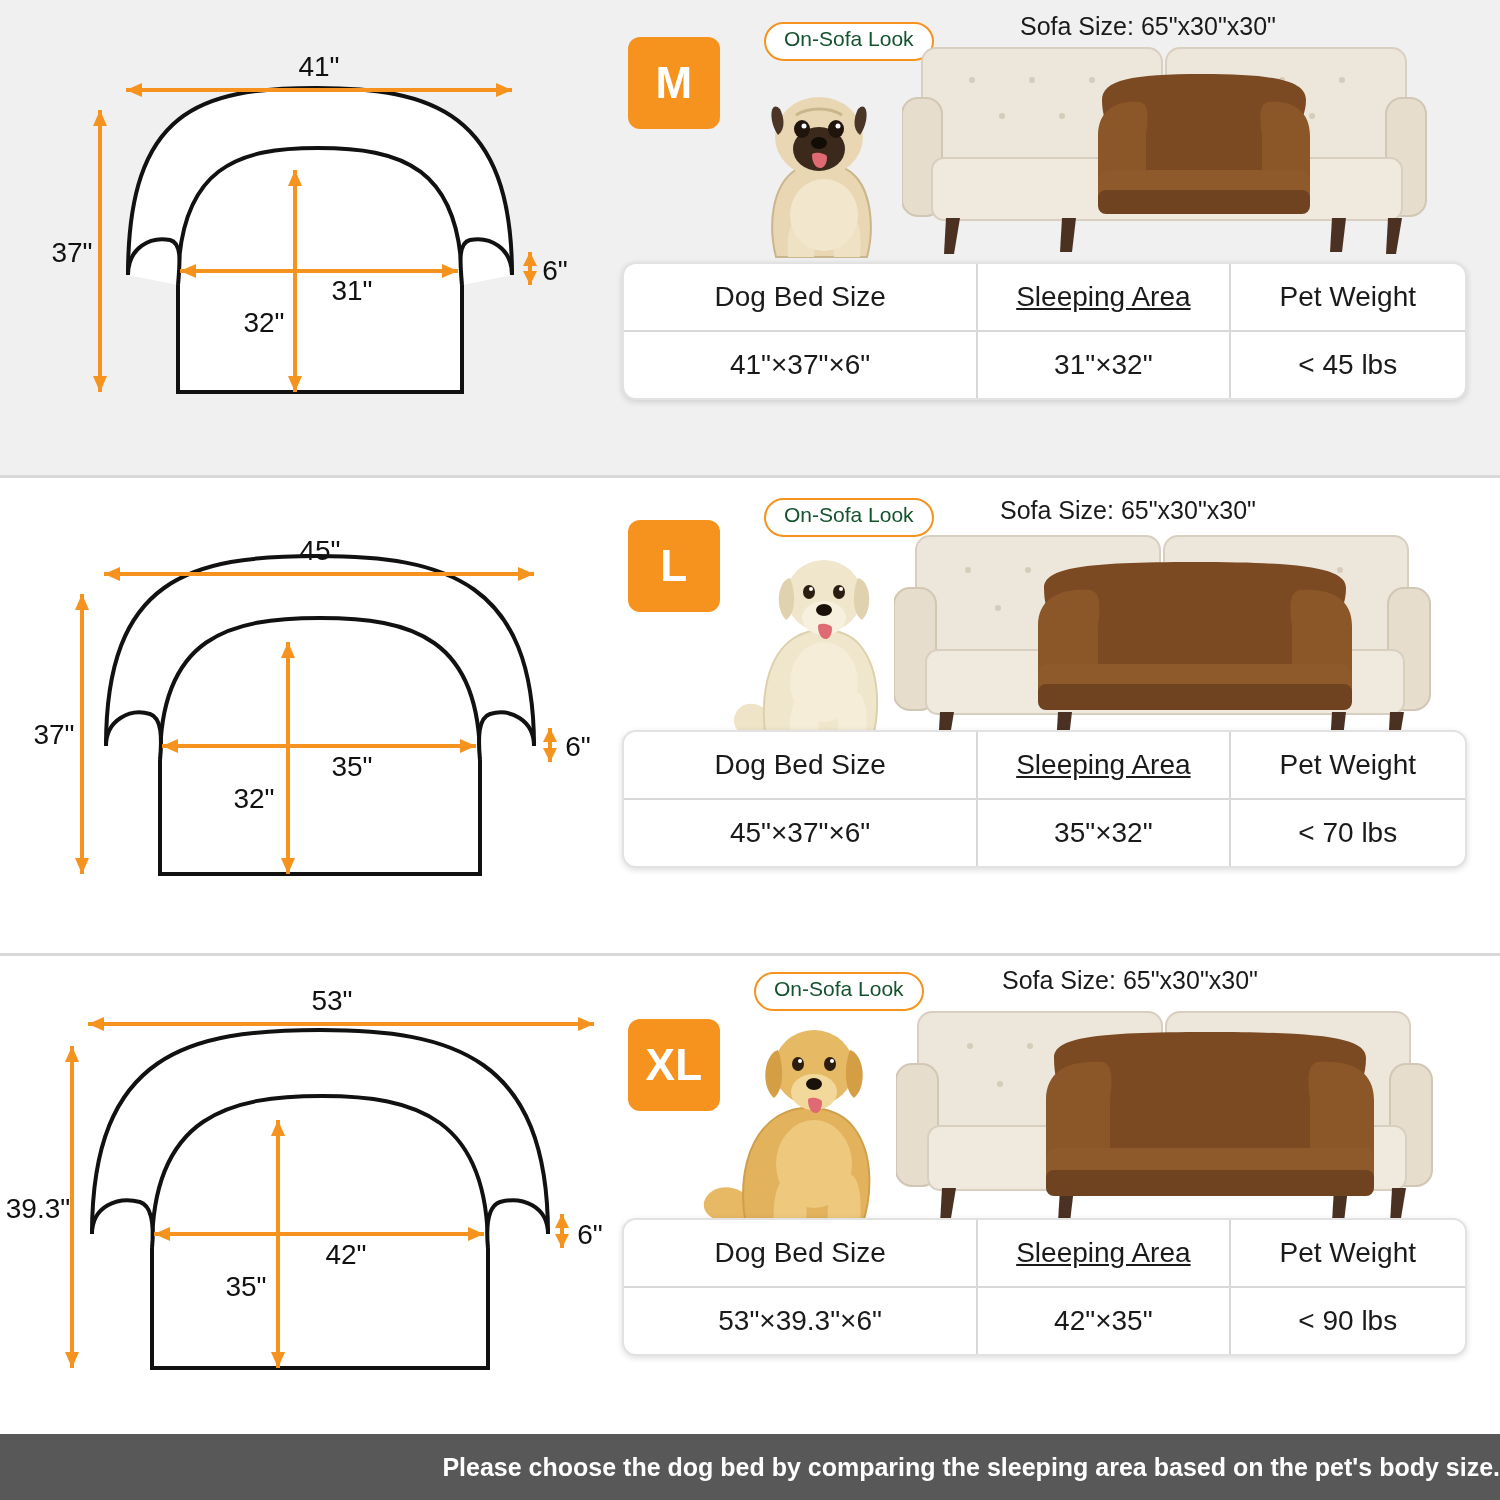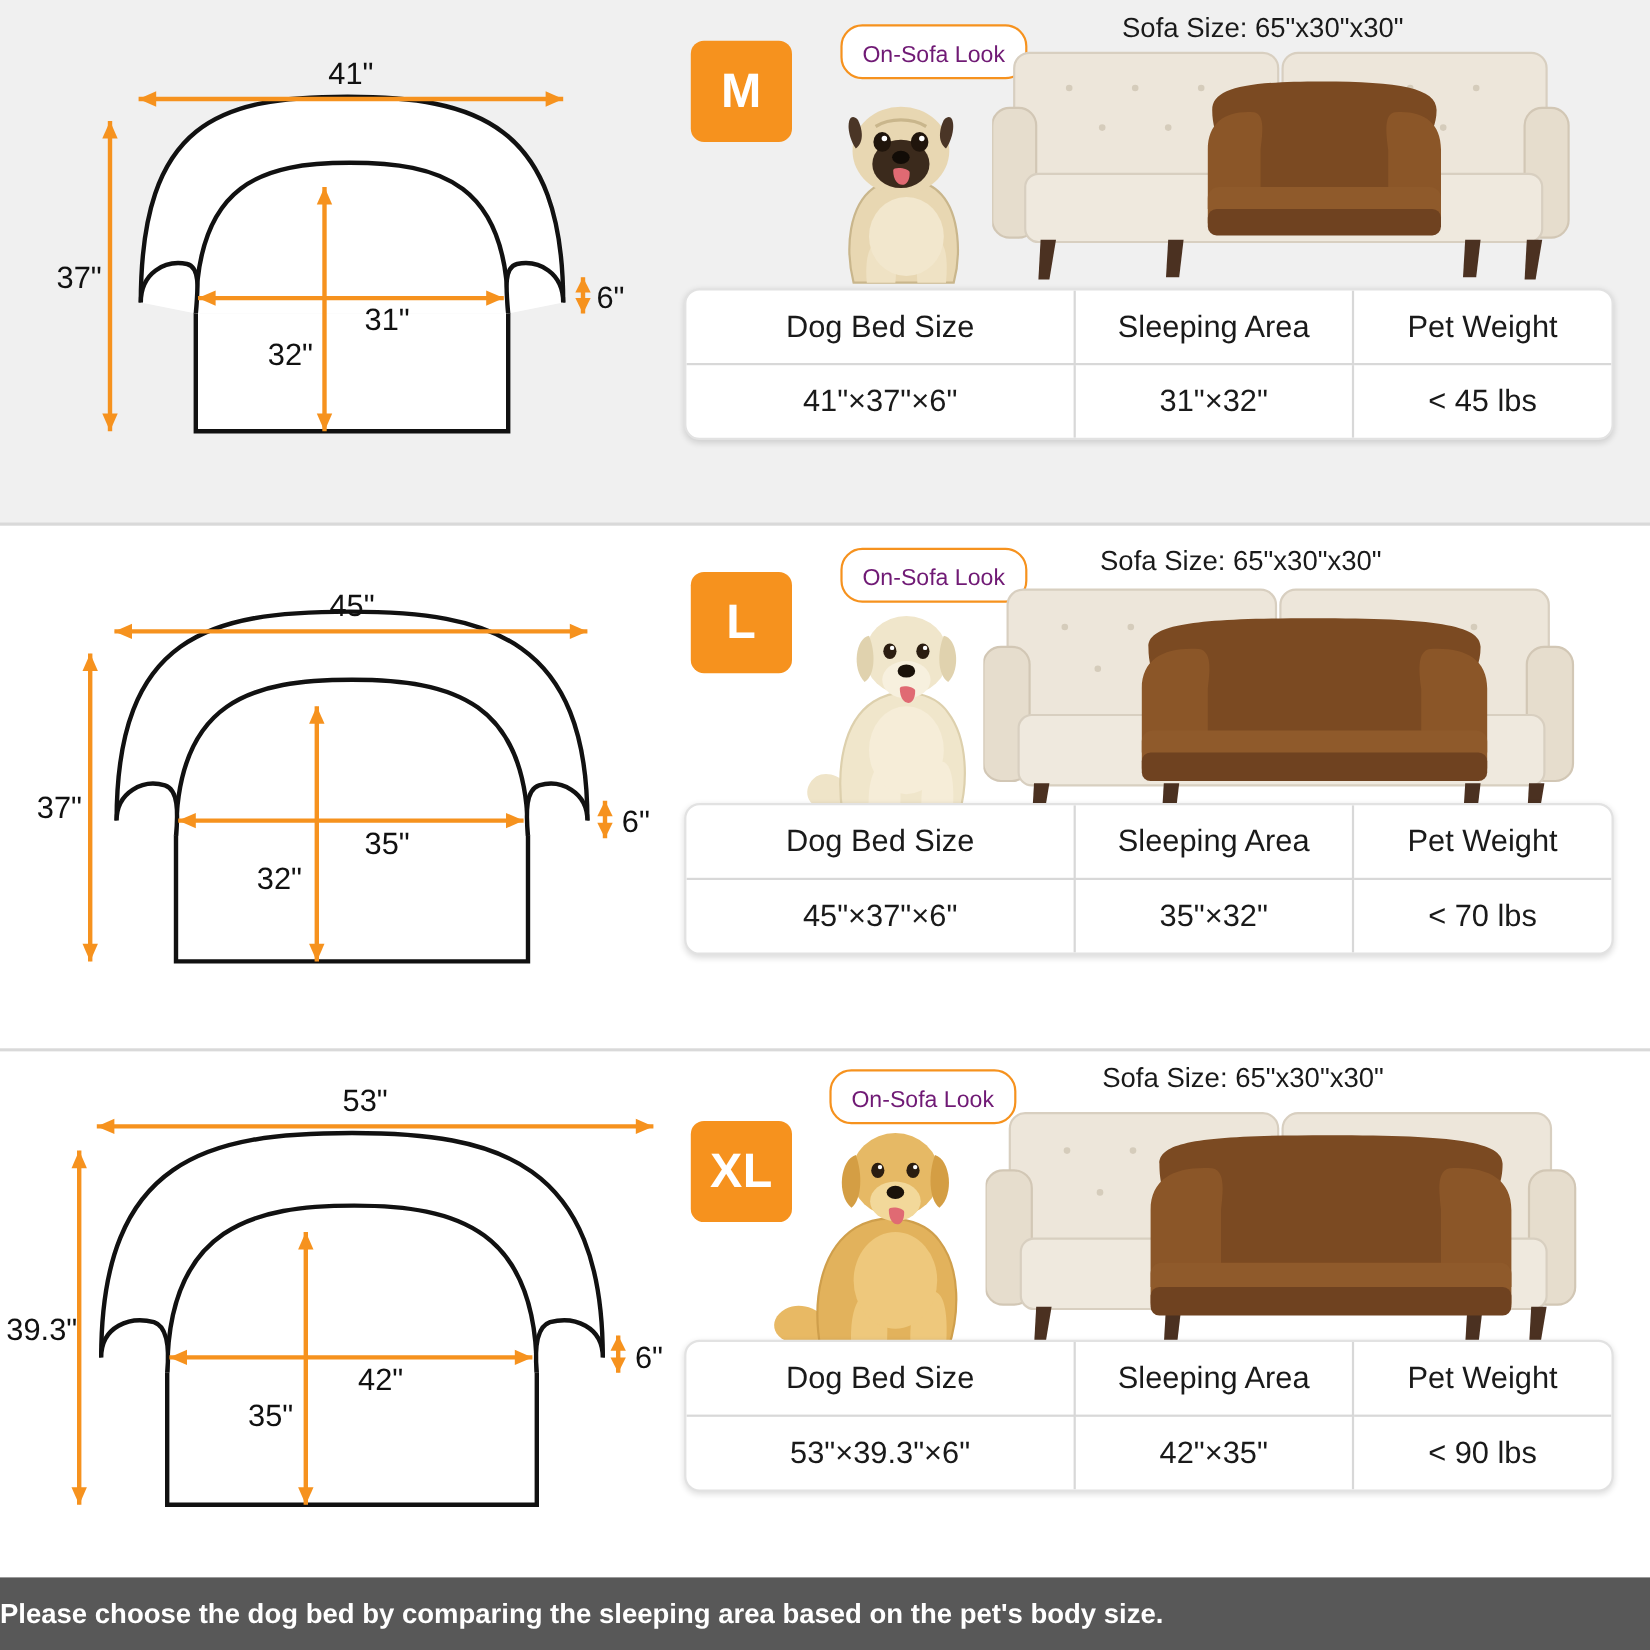--- a/index.html
+++ b/index.html
@@ -60,23 +60,23 @@
     display: flex;
     align-items: center;
     justify-content: center;
     letter-spacing: 0.5px;
   }
   .onsofa {
     position: absolute;
     border: 2px solid #F6921E;
     border-radius: 20px;
     background: #ffffff;
-    padding: 14px 18px 8px 18px;
+    padding: 3px 18px 8px 18px;
     font-size: 21px;
-    color: #701a75;
+    color: #14532d;
     white-space: nowrap;
   }
   .sofa-size {
     position: absolute;
     font-size: 25px;
     color: #1a1a1a;
     white-space: nowrap;
   }
 
   
@@ -112,35 +112,35 @@
   .spec-table th {
     font-size: 28px;
     height: 64px;
     border-bottom: 2px solid #d8d8d8;
   }
   .spec-table td {
     font-size: 28px;
     height: 64px;
   }
   .col-a { width: 42%; }
-  .col-b { width: 30%; }
+  .col-b { width: 30%; text-decoration: underline; }
   .col-c { width: 28%; }
 
   
   .footer {
     position: absolute;
     left: 0;
     bottom: 0;
     width: 1500px;
     height: 66px;
     background: #585858;
     color: #ffffff;
     display: flex;
     align-items: center;
-    justify-content: flex-start;
+    justify-content: flex-end;
     font-size: 25px;
     font-weight: bold;
     margin-top: 45px;
   }
 
   
   text { font-family: "Liberation Sans", sans-serif; }
 </style>
 </head>
 <body>

